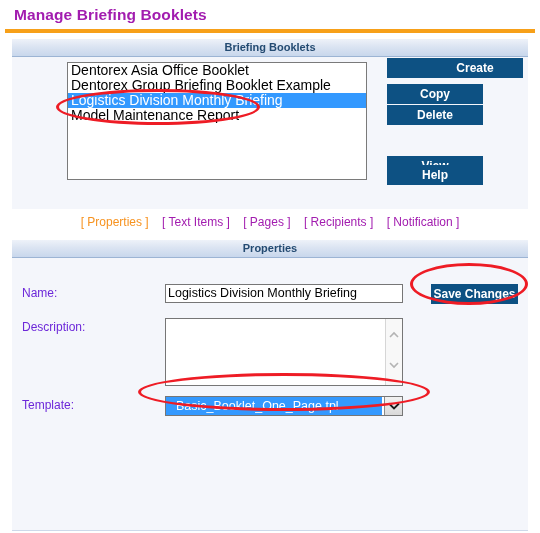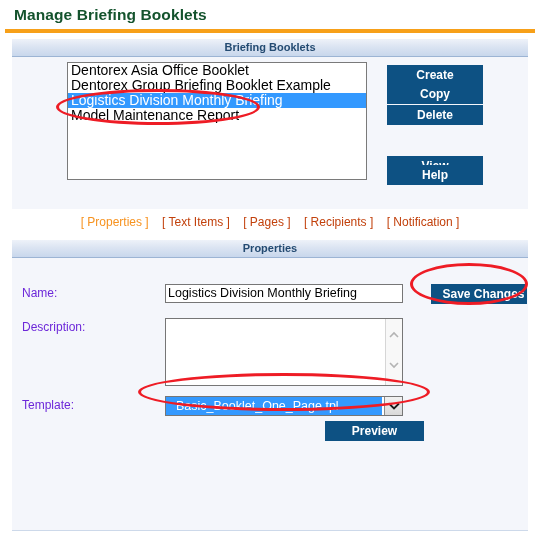--- a/index.html
+++ b/index.html
@@ -14,21 +14,21 @@
     font-size: 12px;
     color: #2b4a66;
     overflow: hidden;
     position: relative;
   }
 
   
   .page-title {
     font-size: 15.5px;
     font-weight: bold;
-    color: #14532d;
+    color: #a21caf;
     padding: 6px 0 0 14px;
     letter-spacing: 0.1px;
   }
   .title-rule {
     height: 4px;
     background: #f7a019;
     margin: 5px 5px 0 5px;
   }
 
   
@@ -90,36 +90,36 @@
     display: block;
   }
   .side-btn {
     position: absolute;
     left: 375px;
     width: 96px;
     height: 20px;
     line-height: 20px;
     border-bottom: 1px solid #f4f6fb;
   }
-  .side-btn.b1 { top: 8px; }
+  .side-btn.b1 { top: 1px; padding-left: 40px; }
   .side-btn.b2 { top: 27px; }
   .side-btn.b3 { top: 48px; border-bottom: 0; }
   .side-btn.b4 { top: 99px; }
   .side-btn.b5 { top: 108px; border-bottom: 0; }
 
   
   .tabs {
     text-align: center;
     padding: 6px 0 5px 0;
     background: #ffffff;
     font-size: 12px;
   }
   .tab {
     display: inline-block;
-    color: #c2410c;
+    color: #a21caf;
     margin: 0 5px;
     text-decoration: none;
     cursor: pointer;
   }
   .tab.active { color: #f79320; }
 
   
   .panel-props {
     height: 210px;
   }
@@ -217,21 +217,20 @@
     width: 99px;
     height: 20px;
     line-height: 20px;
   }
   .save-btn {
     position: absolute;
     left: 419px;
     width: 87px;
     height: 20px;
     line-height: 20px;
-    padding-left: 9px;
   }
 
   .check-row {
     position: absolute;
     left: 21px;
   }
   .checkbox {
     display: inline-block;
     width: 12px;
     height: 12px;
@@ -330,21 +329,20 @@
     <div class="select-box">
       <div class="select-value">Basic_Booklet_One_Page.tpl</div>
       <div class="select-arrow">
         <svg width="12" height="8" viewBox="0 0 12 8">
             <path d="M1 1.5 L6 6.5 L11 1.5" stroke="#1a1a1a" stroke-width="1.8" fill="none"></path>
           </svg>
       </div>
     </div>
   </div>
 
-  <div class="btn preview-btn" style="top:163px;">Preview</div>
 
 
 </div>
 
 <div class="panel-bottom"></div>
 
 <div class="annot" style="left:56px; top:89px; width:198px; height:30px;"></div>
 <div class="annot" style="left:410px; top:263px; width:112px; height:36px;"></div>
 <div class="annot" style="left:138px; top:373px; width:286px; height:32px;"></div>
 

